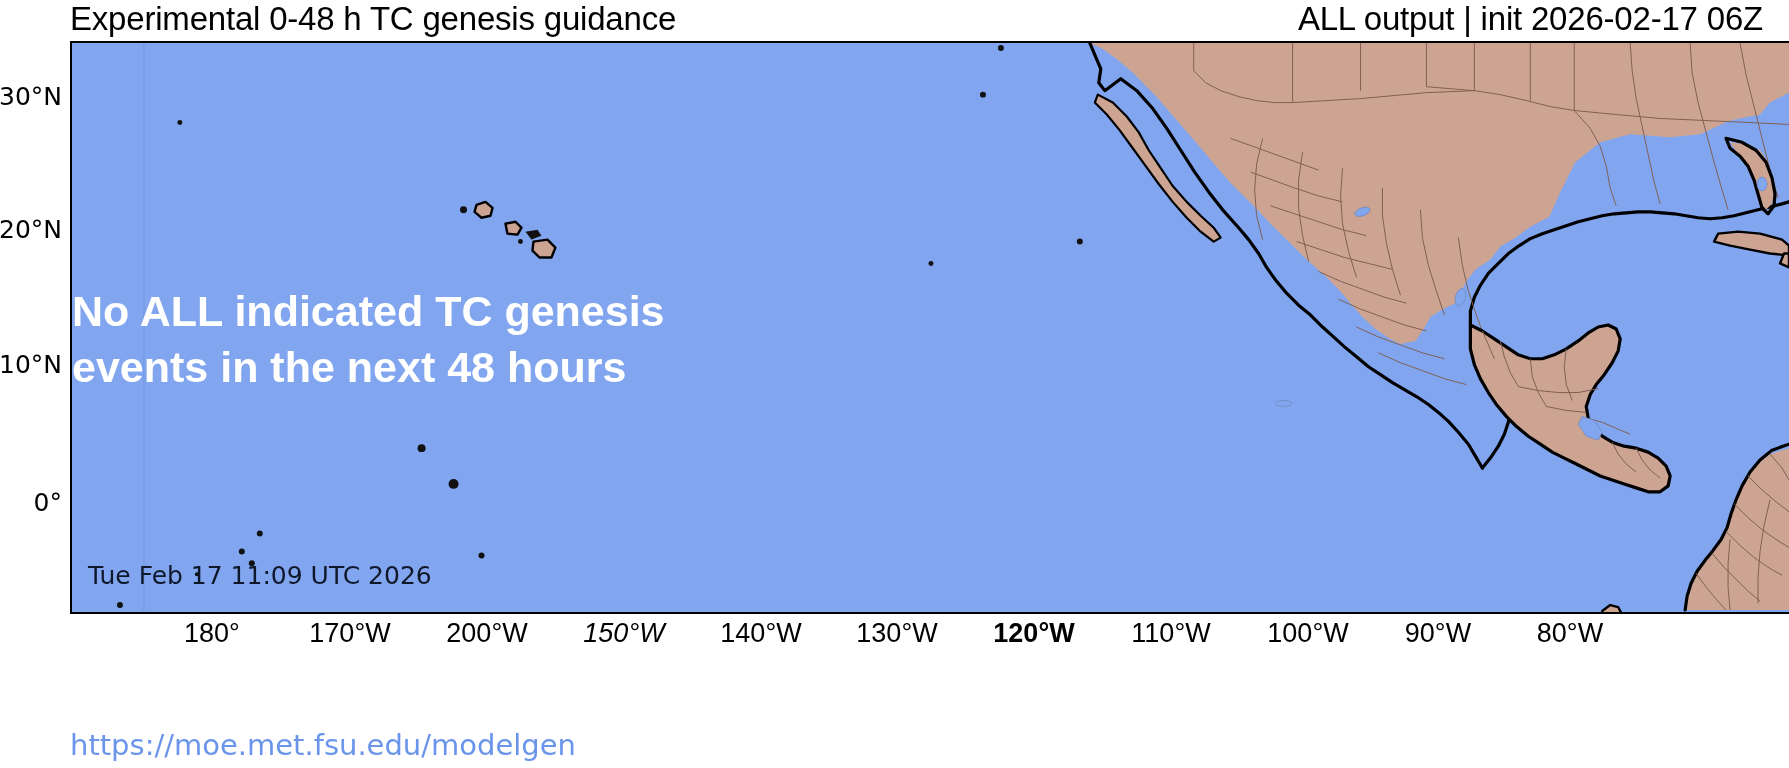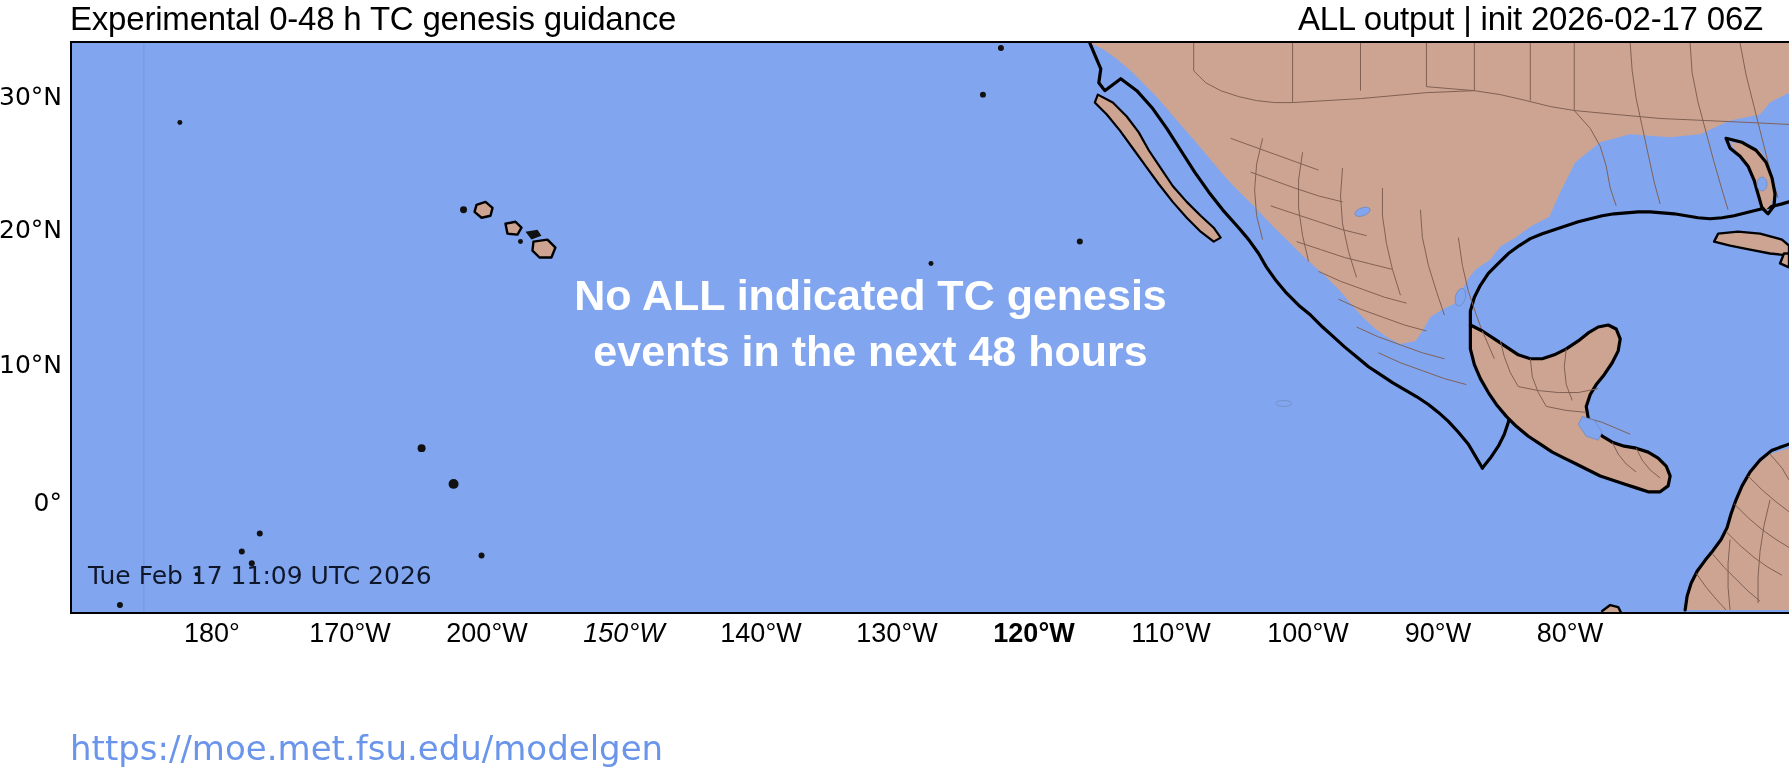--- a/index.html
+++ b/index.html
@@ -68,22 +68,21 @@
     width: 100%;
     height: 100%;
     display: block;
   }
 
   
   .center-message {
     position: absolute;
     left: 0;
     right: 0;
-    top: 224px;
-    text-align: center;
+    top: 240px;
     font-family: "Liberation Sans Narrow", "Liberation Sans", sans-serif;
     font-weight: bold;
     font-size: 43px;
     line-height: 56px;
     color: #ffffff;
     pointer-events: none;
     padding-right: 120px;
   }
   .center-message div { display: block; }
 
@@ -119,21 +118,21 @@
     color: #000000;
     white-space: nowrap;
   }
 
   
   .footer-url {
     position: absolute;
     left: 70px;
     top: 728px;
     font-family: "DejaVu Sans", sans-serif;
-    font-size: 34px;
+    font-size: 29px;
     color: #6a95ea;
     white-space: nowrap;
     text-decoration: none;
   }
 </style>
 </head>
 <body>
 
 <div id="root">
 

